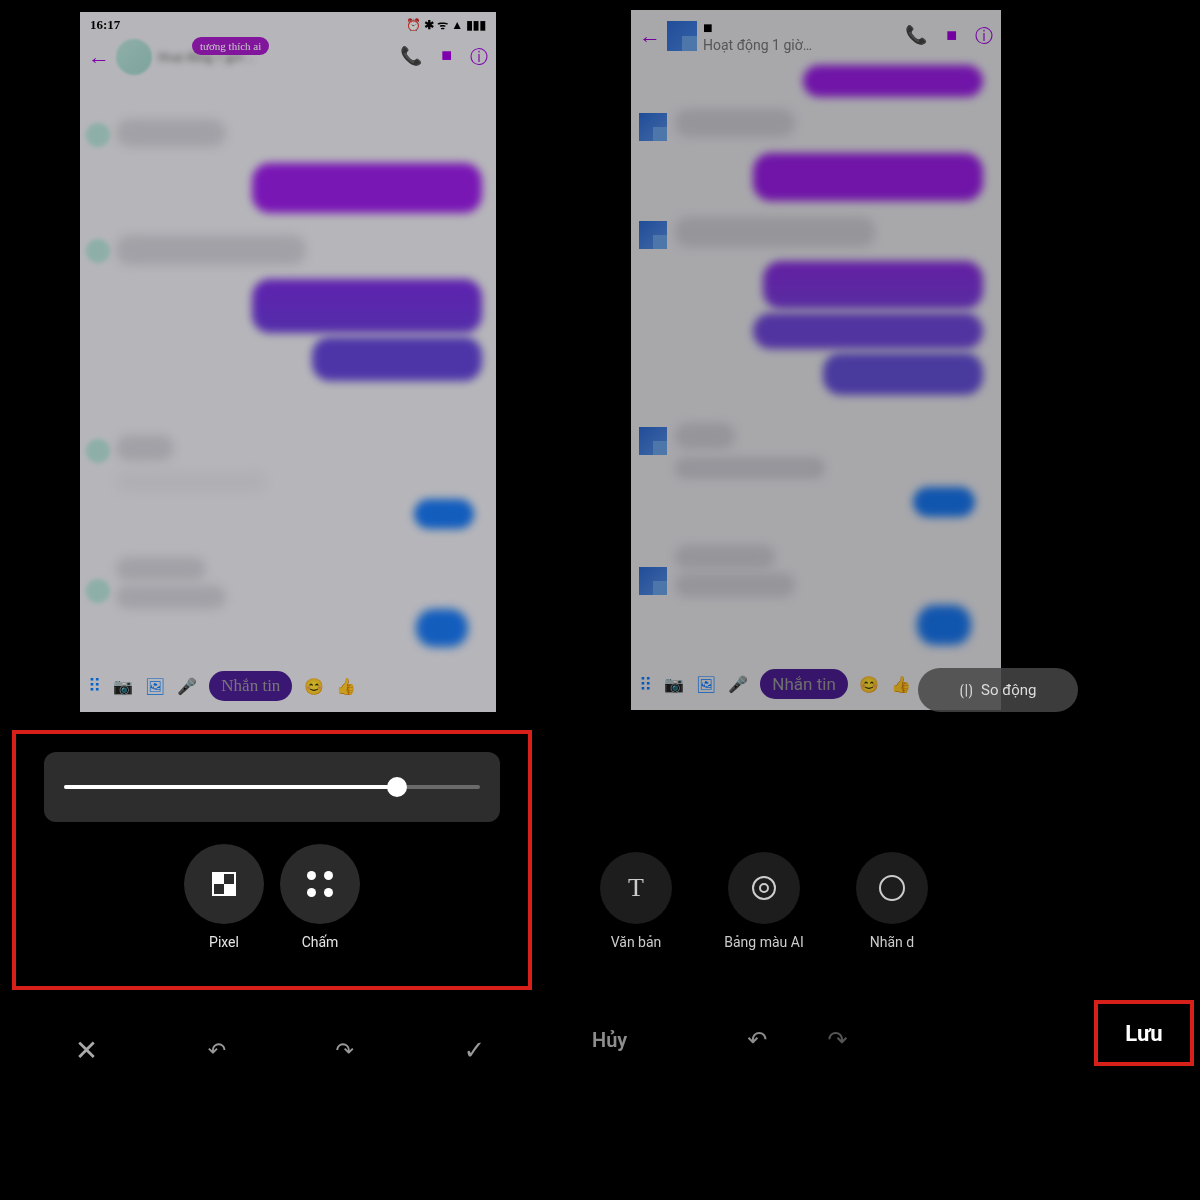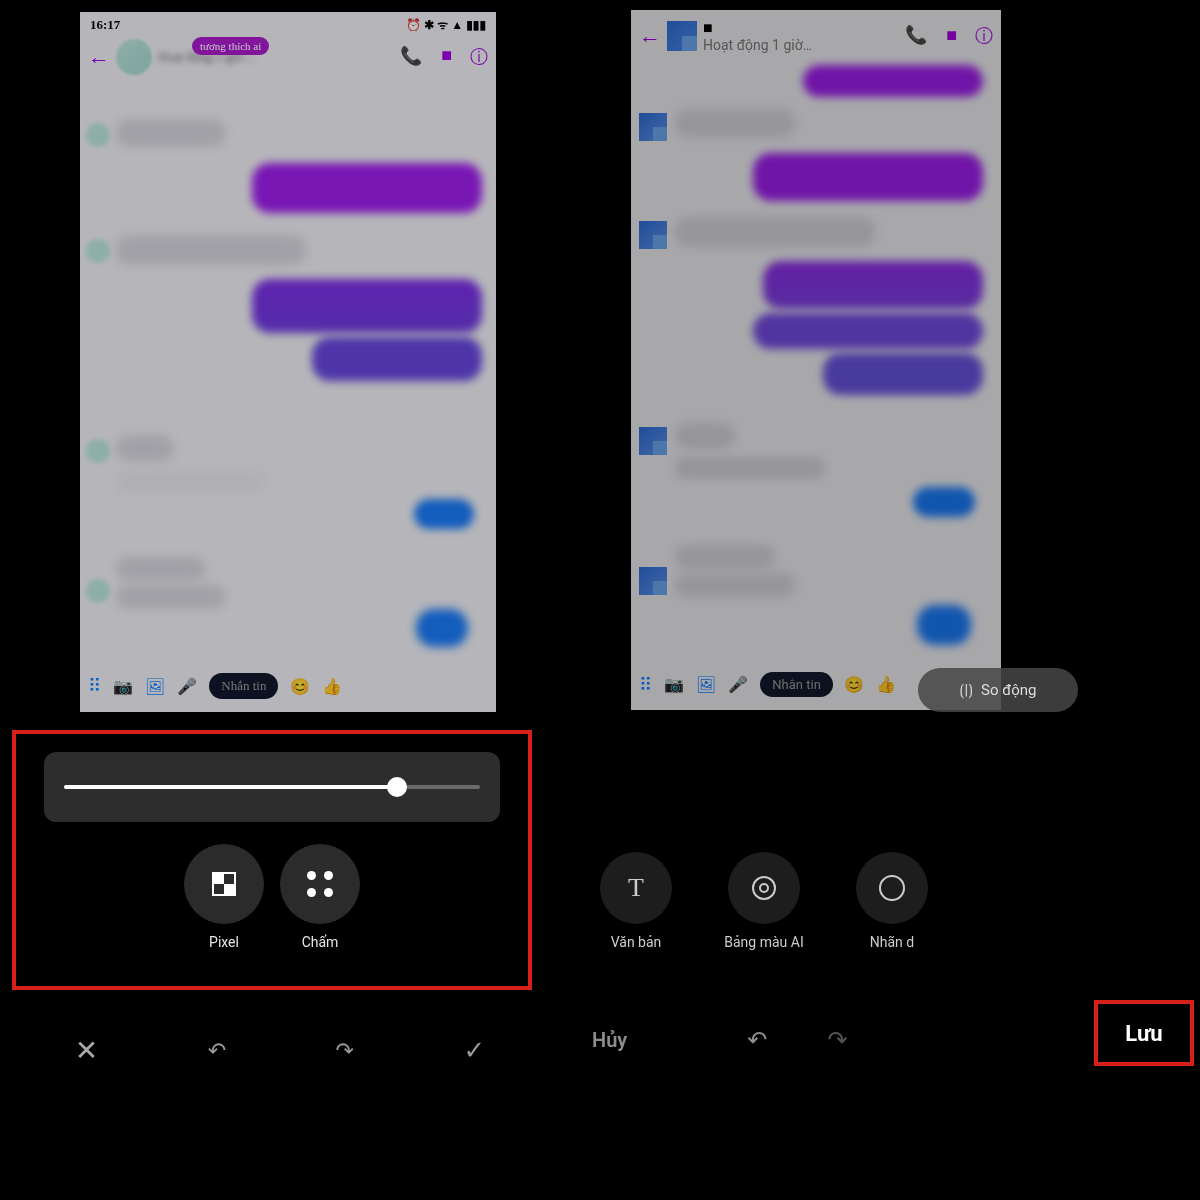--- a/index.html
+++ b/index.html
@@ -57,21 +57,21 @@
   .msg-blue {
     position:absolute; background:#1877f2; border-radius:18px; filter: blur(4px);
   }
 
   .chat-input {
     position:absolute; bottom:6px; left:0; right:0; height:40px;
     display:flex; align-items:center; padding:0 8px; gap:12px;
     color:#0a7cff;
   }
   .chat-input .grid4 { color:#0a7cff; font-size:18px;}
-  .input-pill { background:#0f172a; border-radius:16px; padding:5px 12px; color:#999; font-size:13px; flex:0 0 auto;}
+  .input-pill { background:#4c1d95; border-radius:16px; padding:5px 12px; color:#999; font-size:17px; flex:0 0 auto;}
   .tag-top {
     position:absolute; top:2px; left:112px; background:#a61cc9; color:#fff;
     font-size:11px; padding:3px 8px; border-radius:10px;
   }
 
   
   .phone-right {
     position: absolute;
     left: 631px;
     top: 10px;

